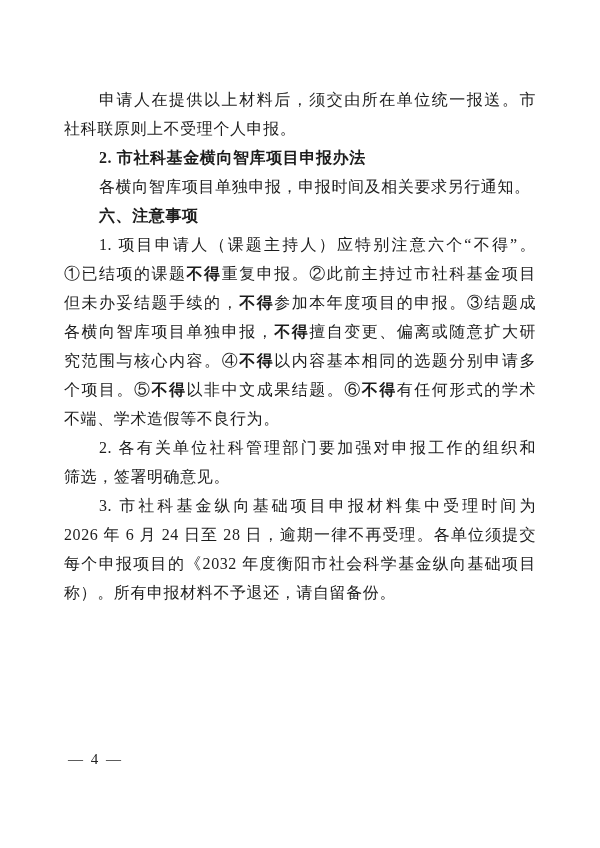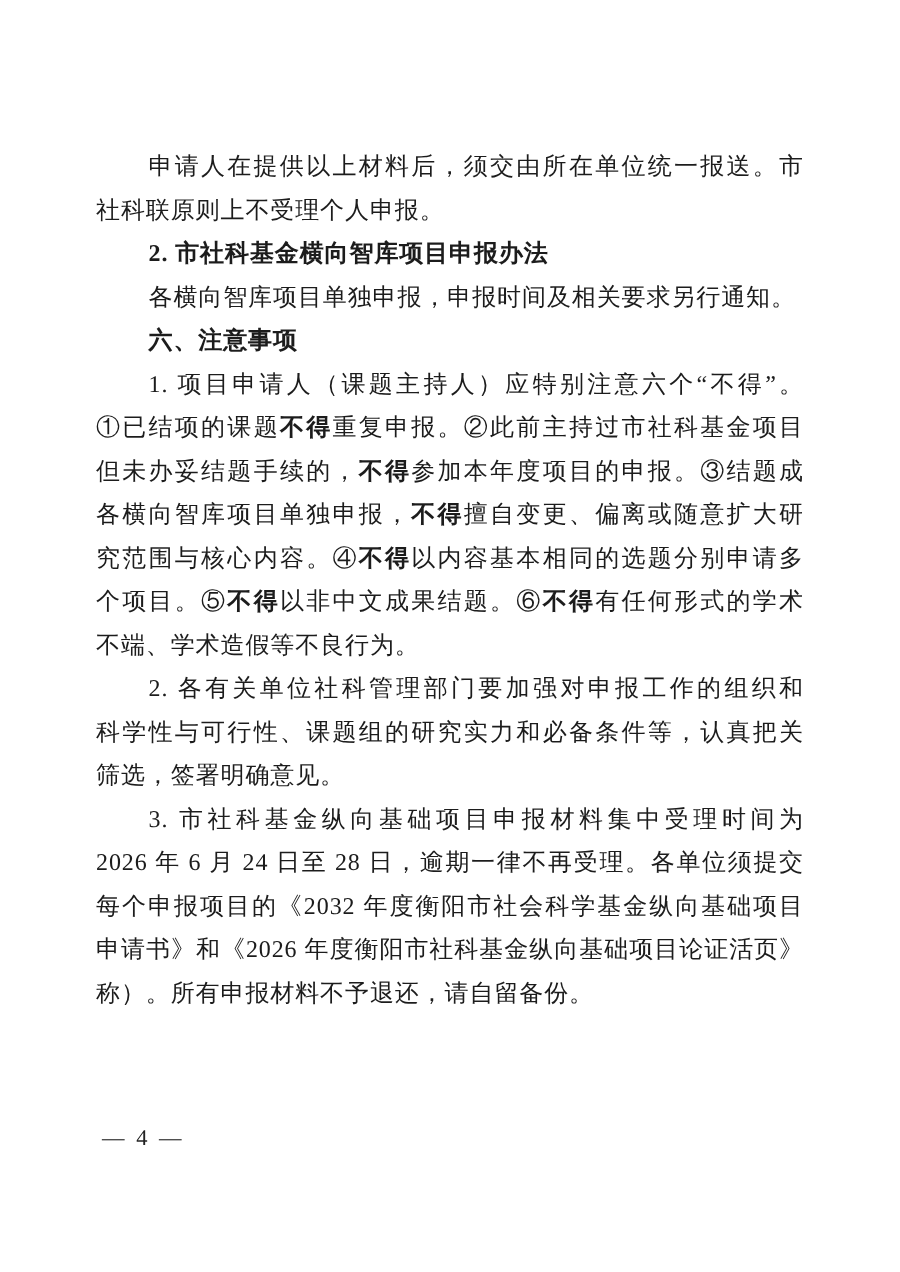--- a/index.html
+++ b/index.html
@@ -13,21 +13,21 @@
     color: #1c1c1c;
   }
   .page {
     position: absolute;
     inset: 0;
     background: #ffffff;
   }
   .doc {
     position: absolute;
     left: 64px;
-    top: 97px;
+    top: 85px;
     width: 472px;
   }
   .line {
     font-size: 16px;
     line-height: 29px;
     height: 29px;
     letter-spacing: 0.6px;
     text-align: justify;
     text-align-last: left;
     text-justify: inter-character;
@@ -67,22 +67,20 @@
       <div class="line indent"><span>各横向智库项目单独申报，申报时间及相关要求另行通知。</span></div>
       <div class="line indent heading"><span class="b">六、注意事项</span></div>
       <div class="line fill indent"><span>1. 项目申请人（课题主持人）应特别注意六个“不得”。</span></div>
       <div class="line fill"><span>①已结项的课题</span><span class="b">不得</span><span>重复申报。②此前主持过市社科基金项目</span></div>
       <div class="line fill"><span>但未办妥结题手续的，</span><span class="b">不得</span><span>参加本年度项目的申报。③结题成</span></div>
       <div class="line fill"><span>各横向智库项目单独申报，</span><span class="b">不得</span><span>擅自变更、偏离或随意扩大研</span></div>
       <div class="line fill"><span>究范围与核心内容。④</span><span class="b">不得</span><span>以内容基本相同的选题分别申请多</span></div>
       <div class="line fill"><span>个项目。⑤</span><span class="b">不得</span><span>以非中文成果结题。⑥</span><span class="b">不得</span><span>有任何形式的学术</span></div>
       <div class="line"><span>不端、学术造假等不良行为。</span></div>
       <div class="line fill indent"><span>2. 各有关单位社科管理部门要加强对申报工作的组织和</span></div>
-      <div class="line fill"><span>科学性与可行性、课题组的研究实力和必备条件等，认真把关</span></div>
       <div class="line"><span>筛选，签署明确意见。</span></div>
       <div class="line fill indent"><span>3. 市社科基金纵向基础项目申报材料集中受理时间为</span></div>
       <div class="line fill"><span>2026 年 6 月 24 日至 28 日，逾期一律不再受理。各单位须提交</span></div>
       <div class="line fill"><span>每个申报项目的《2032 年度衡阳市社会科学基金纵向基础项目</span></div>
-      <div class="line fill"><span>申请书》和《2026 年度衡阳市社科基金纵向基础项目论证活页》</span></div>
       <div class="line"><span>称）。所有申报材料不予退还，请自留备份。</span></div>
     </div>
   <div class="footer">— 4 —</div>
 </div>
 
 </body></html>

